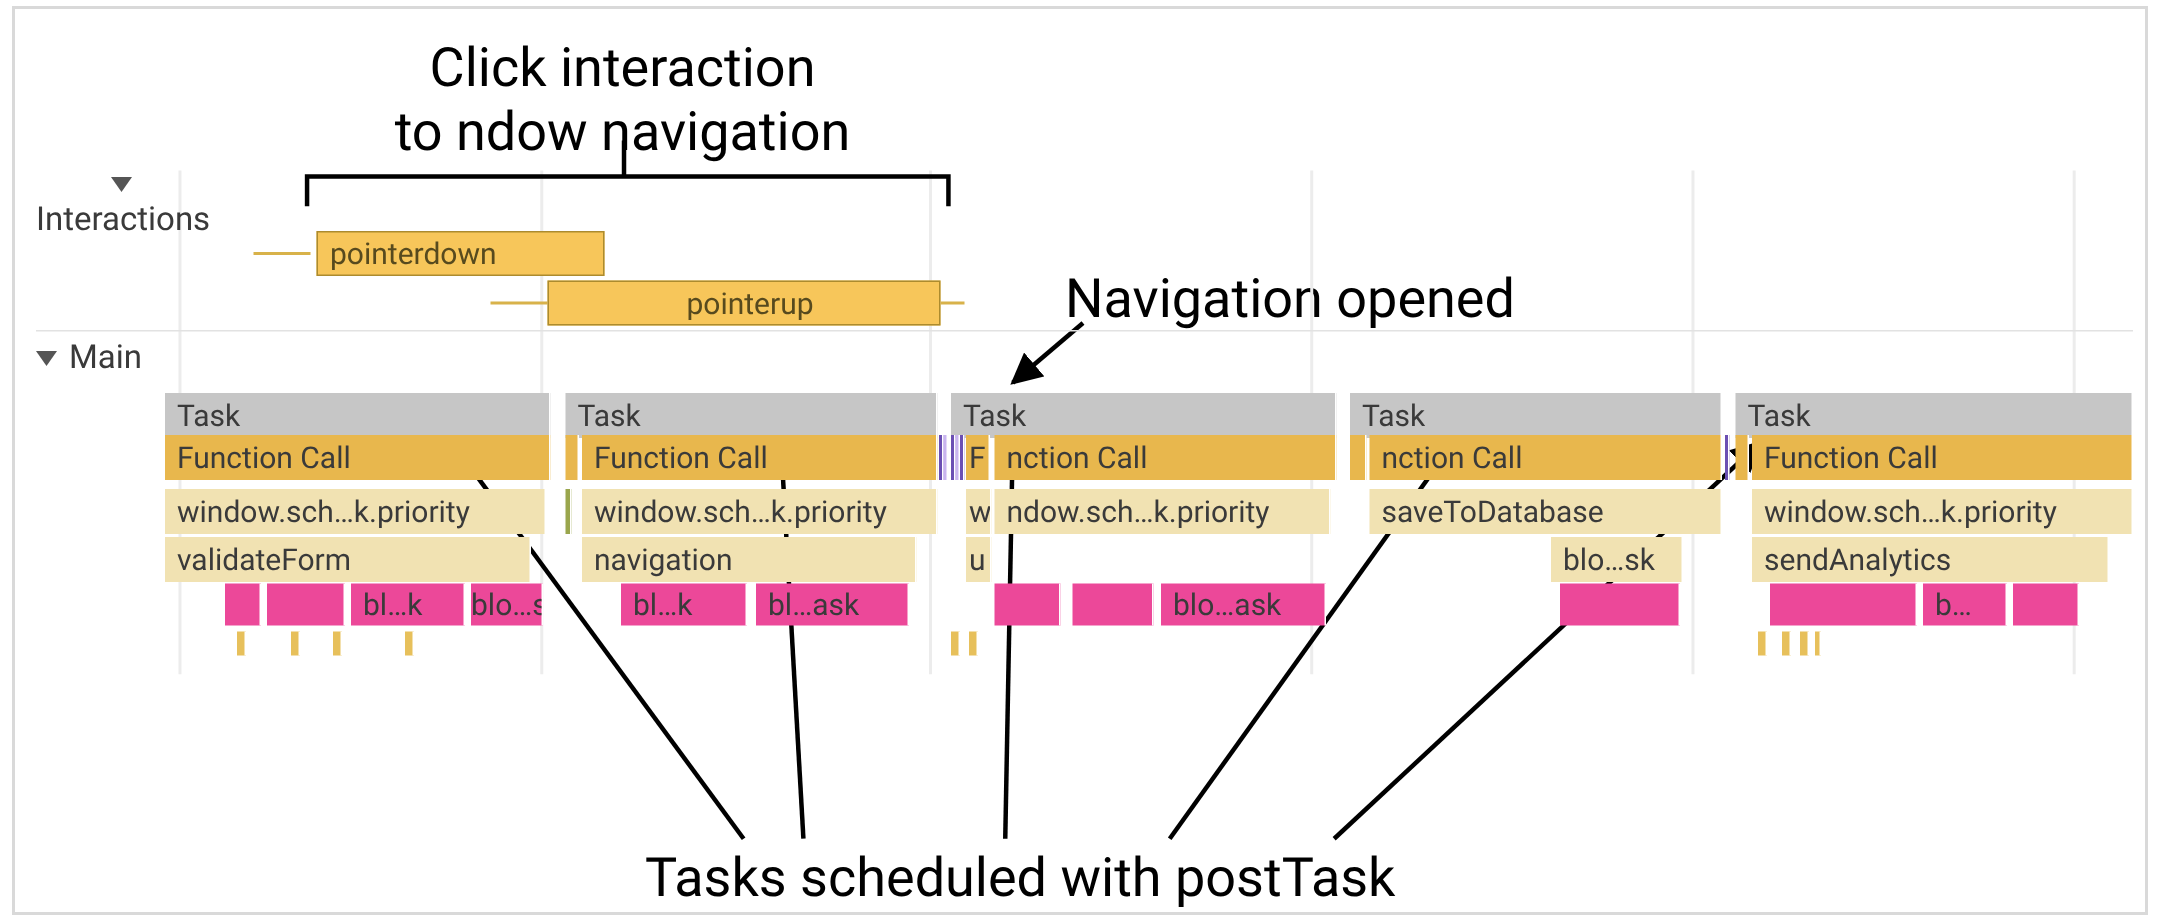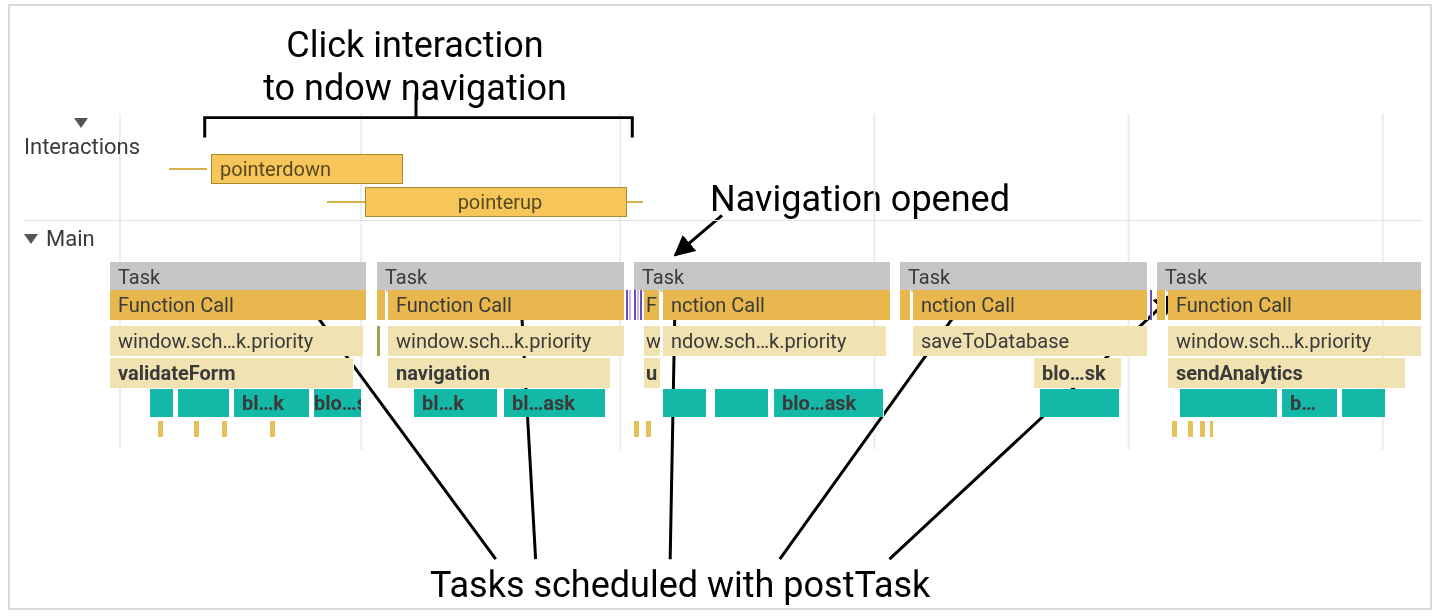--- a/index.html
+++ b/index.html
@@ -79,21 +79,21 @@
     color: #3a3a3a;
     display: flex;
     align-items: center;
     overflow: hidden;
     white-space: nowrap;
     border-right: 1px solid #fff;
   }
   .task   { background: #c6c6c6; }
   .fc     { background: #e8b74d; }
   .fn     { background: #f1e2b2; }
-  .sub    { background: #14b8a6; height: 28px; font-weight: bold; }
+  .sub    { background: #ec4899; height: 28px; }
   .sliver { background: #6b4fb3; }
   .sliverp{ background: #c9b5ef; }
   .sliverg{ background: #9aa64d; }
   .caps   { background: #e7c05b; height: 16px; }
 
   
   .anno {
     position: absolute;
     font-size: 36px;
     color: #000;
@@ -207,21 +207,21 @@
     <div class="row" style="top:320px;">
       <div class="bar fn" style="left:0px;   width:254px;">window.sch…k.priority</div>
       <div class="bar sliverg" style="left:267px; width:4px; padding:0;"></div>
       <div class="bar fn" style="left:278px; width:237px;">window.sch…k.priority</div>
       <div class="bar fn" style="left:534px; width:17px; padding:0 2px;">w</div>
       <div class="bar fn" style="left:553px; width:224px;">ndow.sch…k.priority</div>
       <div class="bar fn" style="left:803px; width:235px;">saveToDatabase</div>
       <div class="bar fn" style="left:1058px;width:254px;">window.sch…k.priority</div>
     </div>
 
-    <div class="row" style="top:352px;font-weight:bold;">
+    <div class="row" style="top:352px;">
       <div class="bar fn" style="left:0px;   width:244px;">validateForm</div>
       <div class="bar fn" style="left:278px; width:223px;">navigation</div>
       <div class="bar fn" style="left:534px; width:17px; padding:0 2px;">u</div>
       <div class="bar fn" style="left:924px; width:88px;">blo…sk</div>
       <div class="bar fn" style="left:1058px;width:238px;">sendAnalytics</div>
     </div>
 
     <div class="row" style="top:383px;">
       <div class="bar sub" style="left:40px; width:24px; padding:0;"></div>
       <div class="bar sub" style="left:68px; width:52px; padding:0;"></div>

